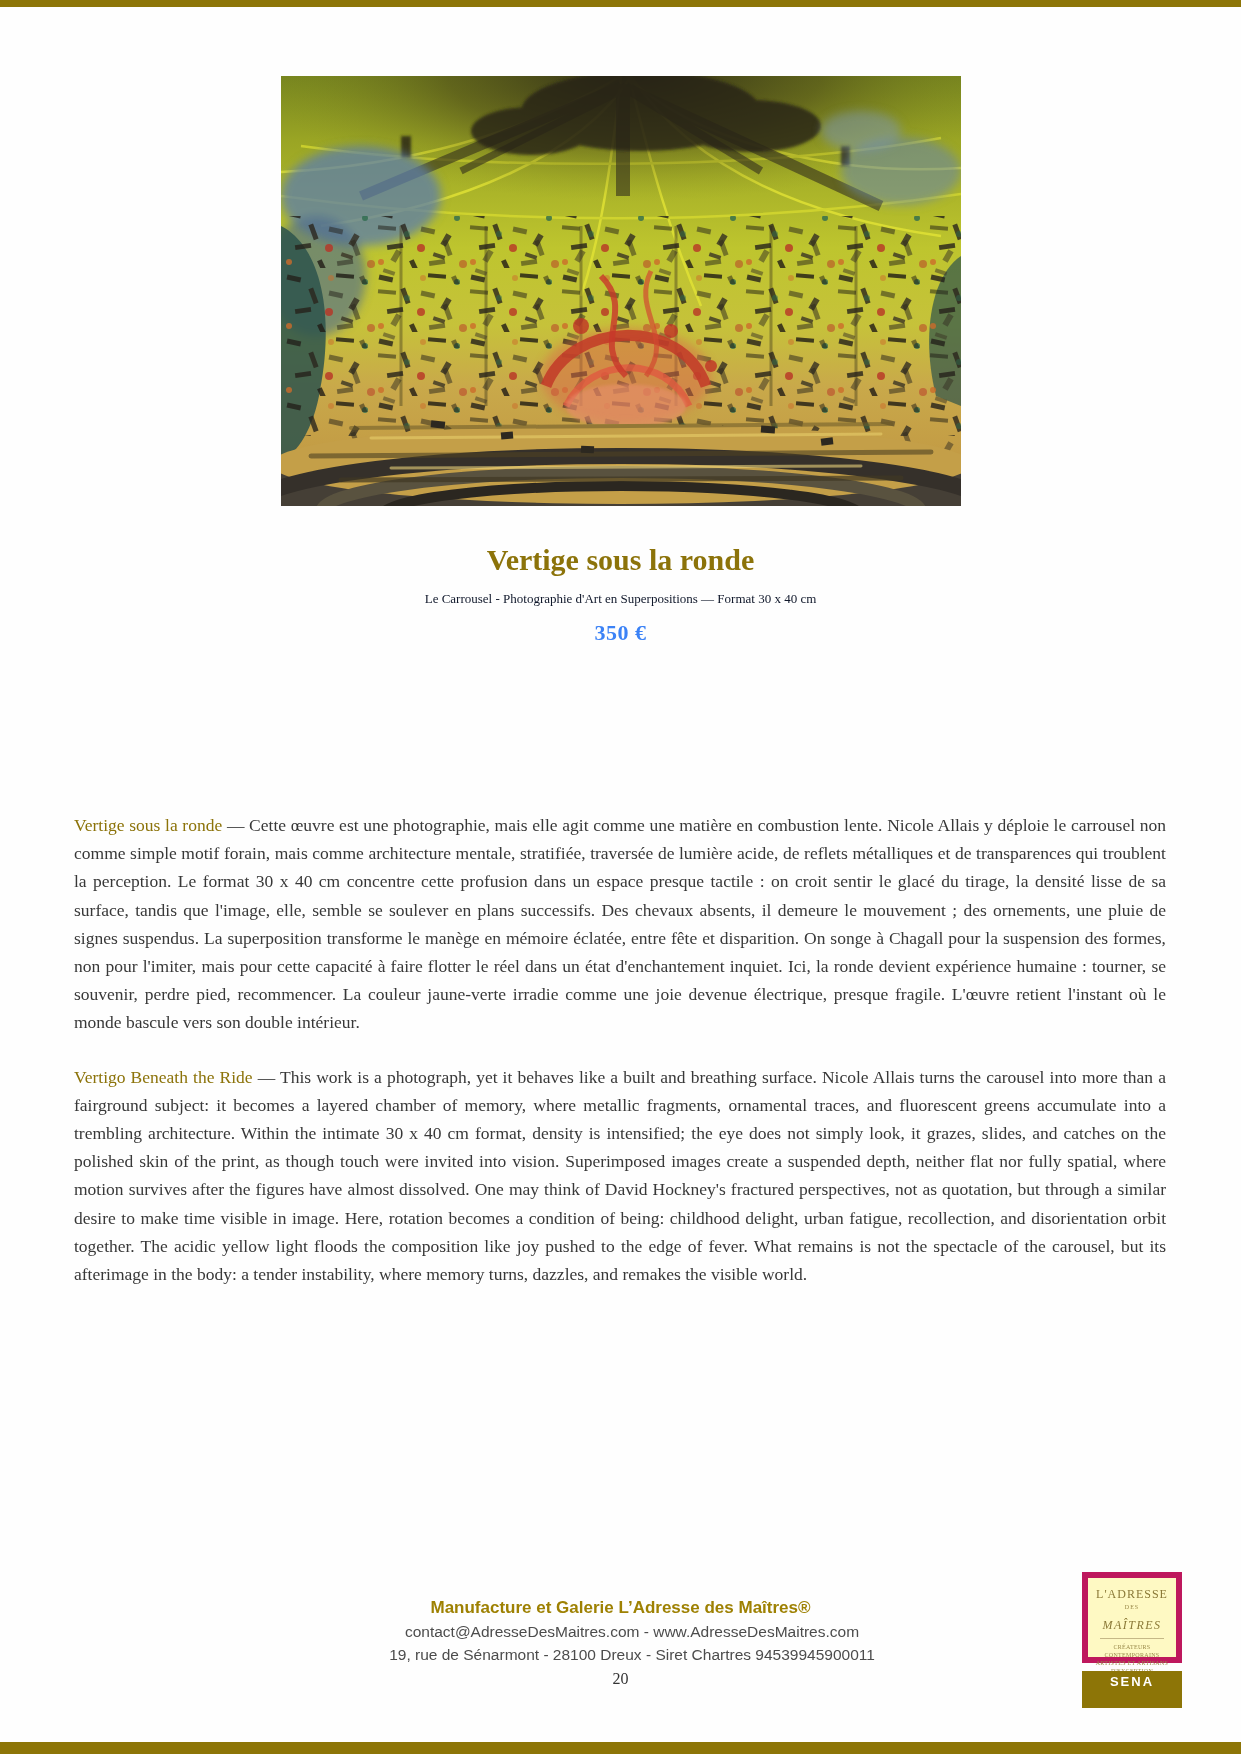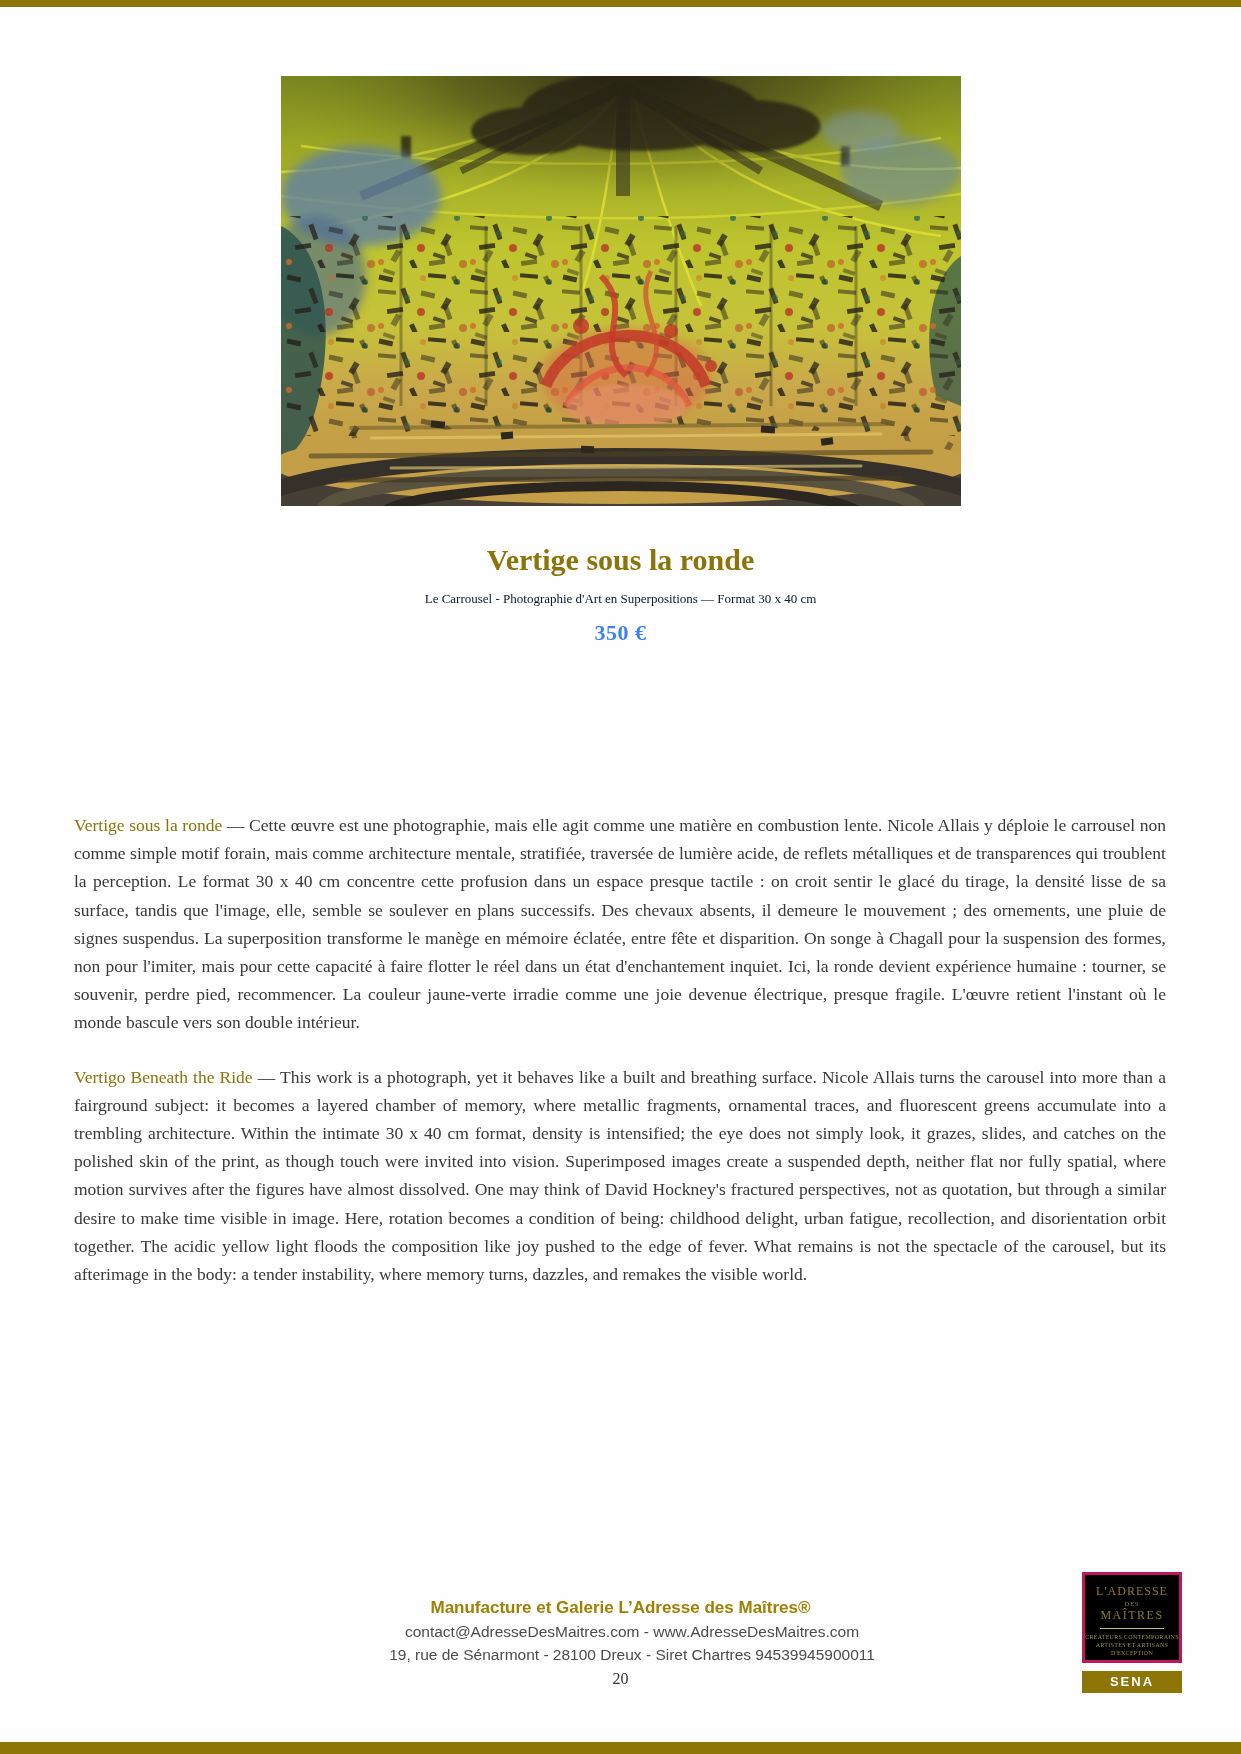--- a/index.html
+++ b/index.html
@@ -24,29 +24,29 @@
   .para-fr{margin-bottom:26px;}
   .lead{color:#8c730a;}
 
   .footer{position:absolute;left:0;top:1596px;width:100%;text-align:center;
           font-family:"Liberation Sans", sans-serif;}
   .f-gold{font-weight:700;font-size:17px;line-height:23.5px;color:#9e8103;margin:0;}
   .f-gray{font-size:15.5px;line-height:23.5px;color:#4c4c4c;margin:0;padding-left:23px;}
   .page-num{font-family:"Liberation Serif", serif;font-size:16px;line-height:22px;color:#333;margin:1px 0 0 0;}
 
   .logo-box{position:absolute;left:1082px;top:1572px;width:100px;height:91px;box-sizing:border-box;
-            border:3px solid #be185d;background:#000000;text-align:center;
+            border:6px solid #be185d;background:#fef9c3;text-align:center;
             font-family:"Liberation Serif", serif;color:#8a7836;}
   .logo-l1{font-size:12px;letter-spacing:1px;margin-top:9px;}
   .logo-l2{font-size:6px;letter-spacing:1px;margin-top:2px;color:#9a8a4a;}
-  .logo-l3{font-size:12px;letter-spacing:1.5px;margin-top:1px;}
+  .logo-l3{font-size:12px;letter-spacing:1.5px;margin-top:8px;font-style:italic;}
   .logo-div{width:64px;border-top:1px solid #c5b887;margin:5px auto 4px auto;}
   .logo-sub{font-size:6px;line-height:8px;letter-spacing:.3px;color:#9a8a4a;}
 
-  .sena-badge{position:absolute;left:1082px;top:1671px;width:100px;height:22px;background:#8d7507;
+  .sena-badge{position:absolute;left:1082px;top:1671px;width:100px;height:37px;background:#8d7507;
               color:#ffffff;font-family:"Liberation Sans", sans-serif;font-weight:700;
               font-size:13px;line-height:21px;text-align:center;letter-spacing:2px;}
 </style>
 </head>
 <body>
 
 <div class="page">
 
   <div class="gold-bar bar-top"></div>
 

